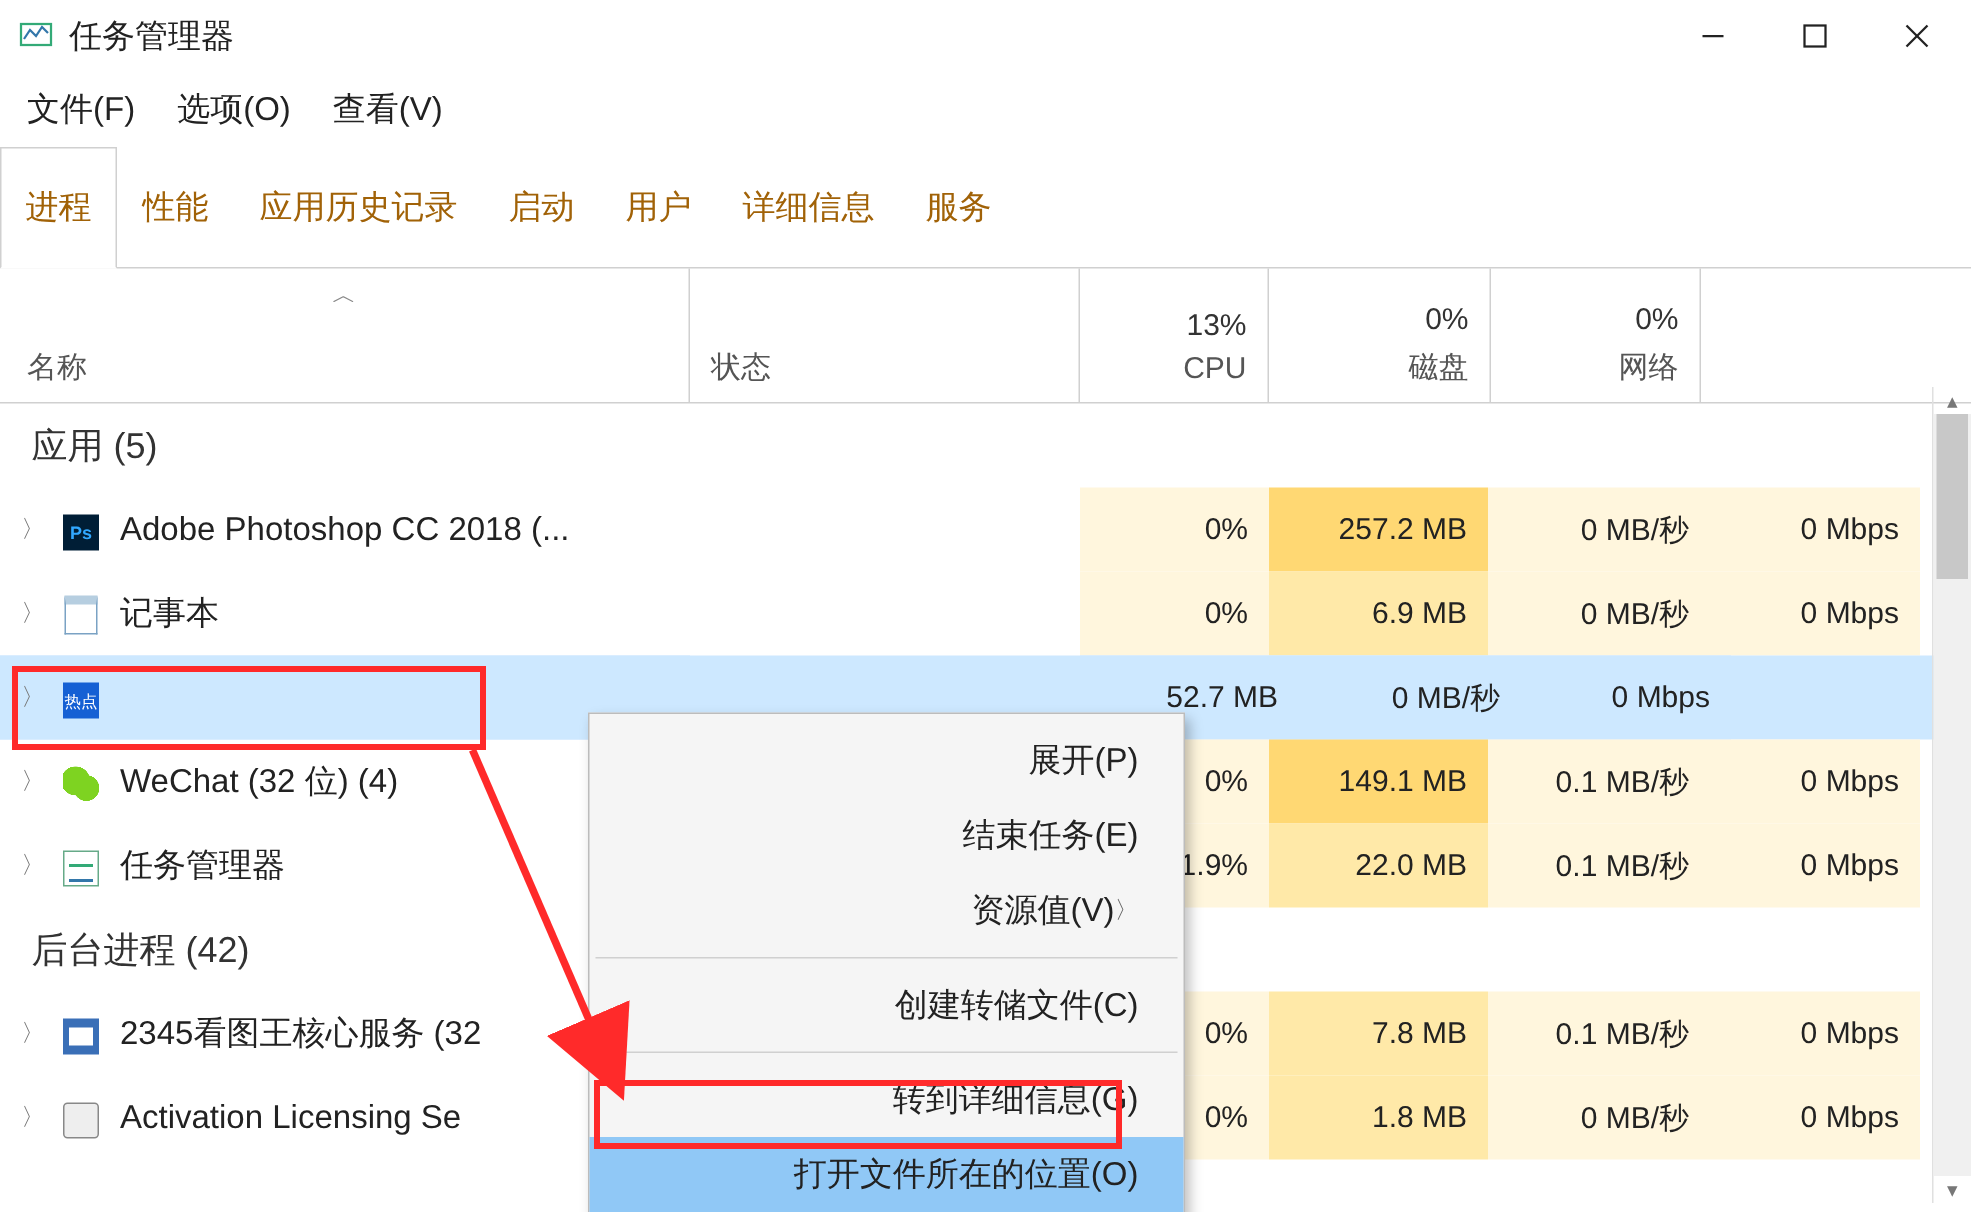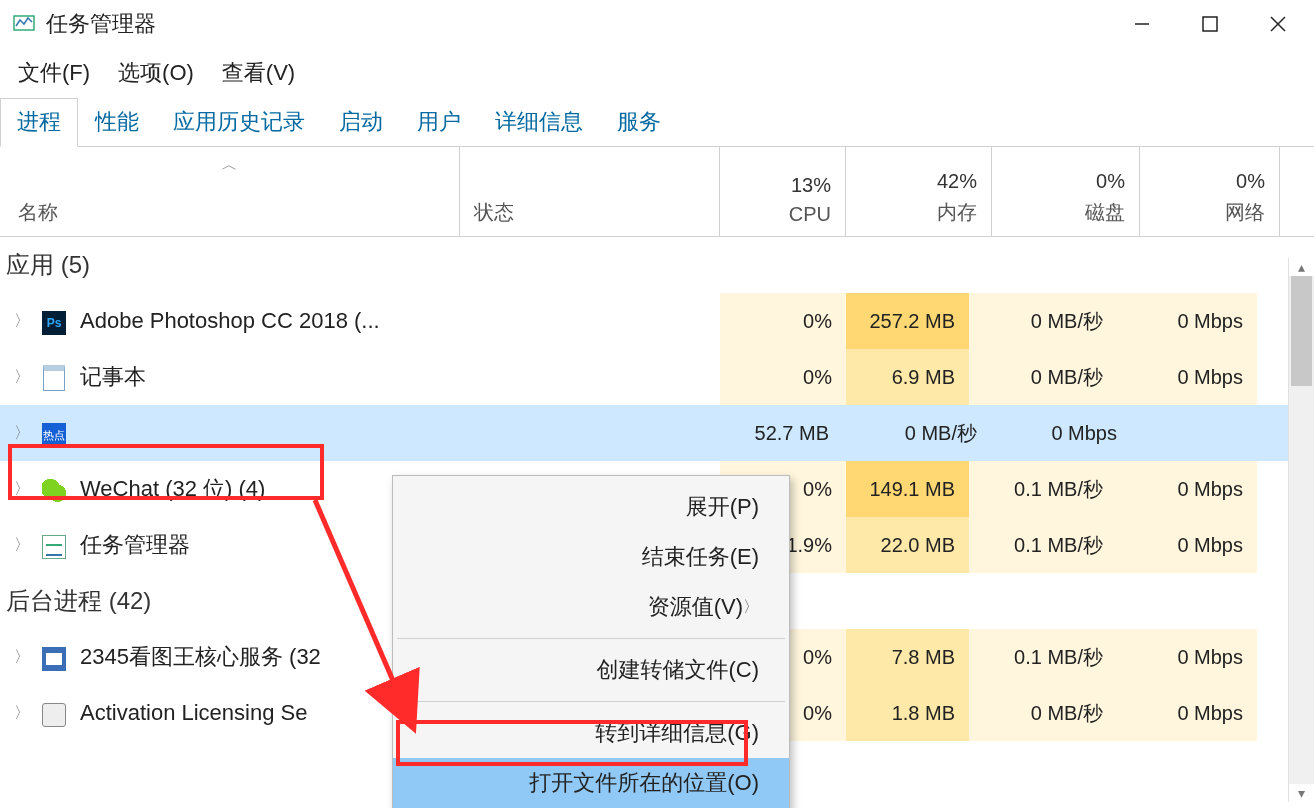--- a/index.html
+++ b/index.html
@@ -25,23 +25,23 @@
   position: relative;
 }
 .titlebar .app-icon svg { width: 24px; height: 24px; }
 .titlebar .title { font-size: 22px; color: #222; flex: 1; }
 .win-controls { display: flex; gap: 40px; margin-right: 10px; }
 .win-btn { width: 28px; height: 28px; display: flex; align-items: center; justify-content: center; cursor: pointer; }
 .menubar { display: flex; gap: 28px; padding: 10px 18px; font-size: 22px; color: #222; }
 .menubar span { cursor: pointer; }
 .tabs { display: flex; border-bottom: 1px solid #d0d0d0; position: relative; }
 .tab {
-  padding: 8px 16px;
+  padding: 24px 16px;
   font-size: 22px;
-  color: #0369a1;
+  color: #a16207;
   border: 1px solid transparent;
   cursor: pointer;
   position: relative;
 }
 .tab.active {
   border: 1px solid #d0d0d0;
   border-bottom: 1px solid #fff;
   background: #fff;
   margin-bottom: -1px;
 }
@@ -74,29 +74,29 @@
   height: 560px;
   overflow: hidden;
 }
 .rows { position: relative; }
 .group-row, .proc-row {
   display: flex;
   align-items: center;
   height: 56px;
   position: relative;
 }
-.group-row .group-label { font-size: 24px; color: #333; padding-left: 6px; }
+.group-row .group-label { font-size: 24px; color: #333; padding-left: 21px; }
 .proc-row .cell-name { width: 460px; display: flex; align-items: center; height: 100%; padding-left: 14px; }
 .proc-row .expander { width: 20px; color: #777; font-size: 16px; }
 .proc-row .icon { width: 28px; height: 28px; margin: 0 12px 0 6px; display: flex; align-items: flex-end; justify-content: center; }
 .proc-row .proc-name { font-size: 22px; color: #222; white-space: nowrap; overflow: hidden; text-overflow: ellipsis; max-width: 360px; }
 .proc-row .cell-state { width: 260px; }
 .proc-row .cell { display: flex; align-items: center; justify-content: flex-end; height: 100%; padding-right: 14px; font-size: 20px; color: #222; }
 .proc-row .c-cpu  { width: 126px; }
-.proc-row .c-mem  { width: 123px; }
+.proc-row .c-mem  { width: 146px; }
 .proc-row .c-disk { width: 148px; }
 .proc-row .c-net  { width: 140px; }
 .heat-light  { background: #fff6dd; }
 .heat-med    { background: #ffe9a8; }
 .heat-strong { background: #ffd873; }
 .selected { background: #cde8ff !important; }
 .selected .cell-name { background: #cde8ff; }
 .annot-box {
   position: absolute;
   border: 4px solid #ff2a2a;
@@ -203,24 +203,20 @@
 <div class="headers">
   <div class="h-name">
     <span class="sort-arrow">︿</span>
     <span>名称</span>
   </div>
   <div class="h-state">状态</div>
   <div class="h-metric h-cpu">
     <span class="pct">13%</span>
     <span>CPU</span>
   </div>
-  <div class="h-metric h-mem">
-    <span class="pct">42%</span>
-    <span>内存</span>
-  </div>
   <div class="h-metric h-disk">
     <span class="pct">0%</span>
     <span>磁盘</span>
   </div>
   <div class="h-metric h-net">
     <span class="pct">0%</span>
     <span>网络</span>
   </div>
 </div>
 

